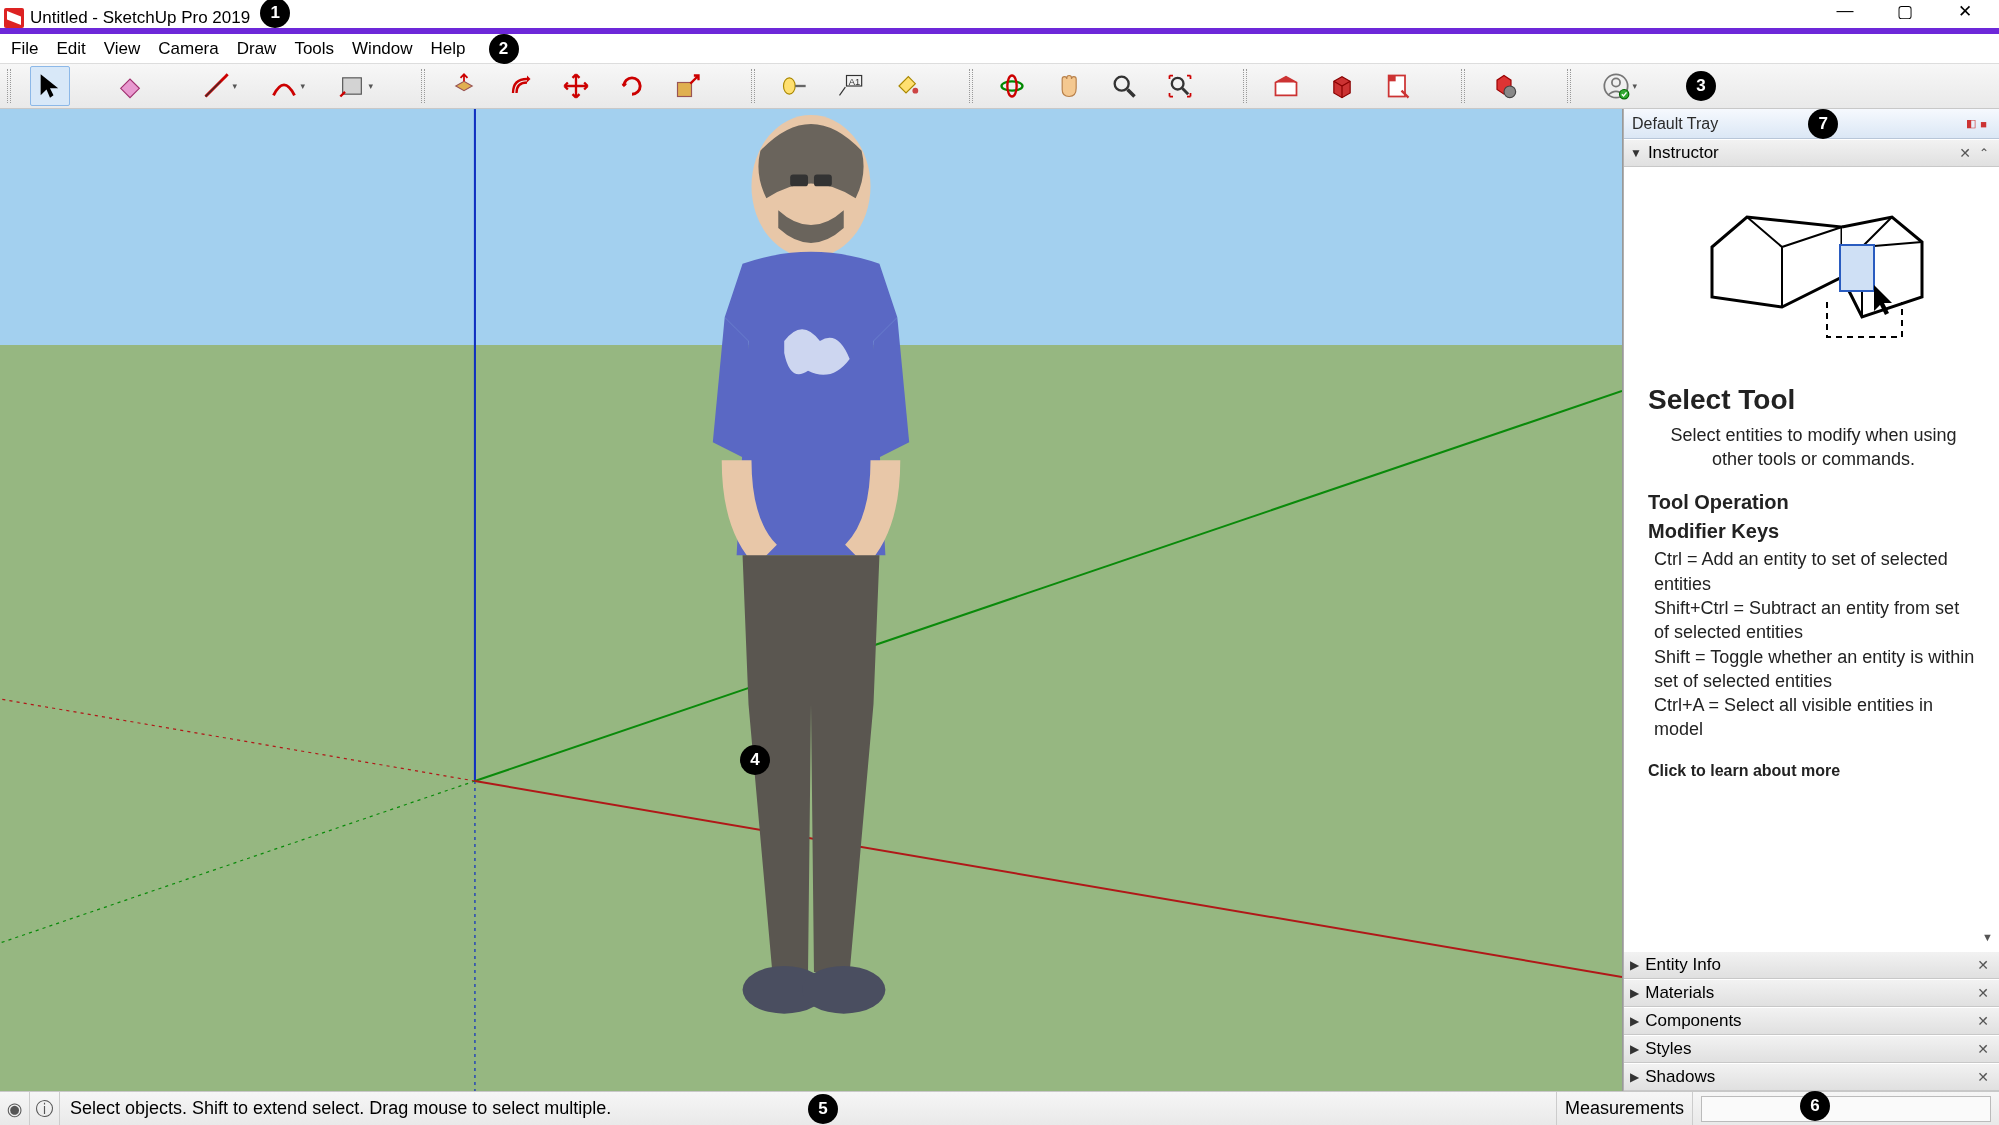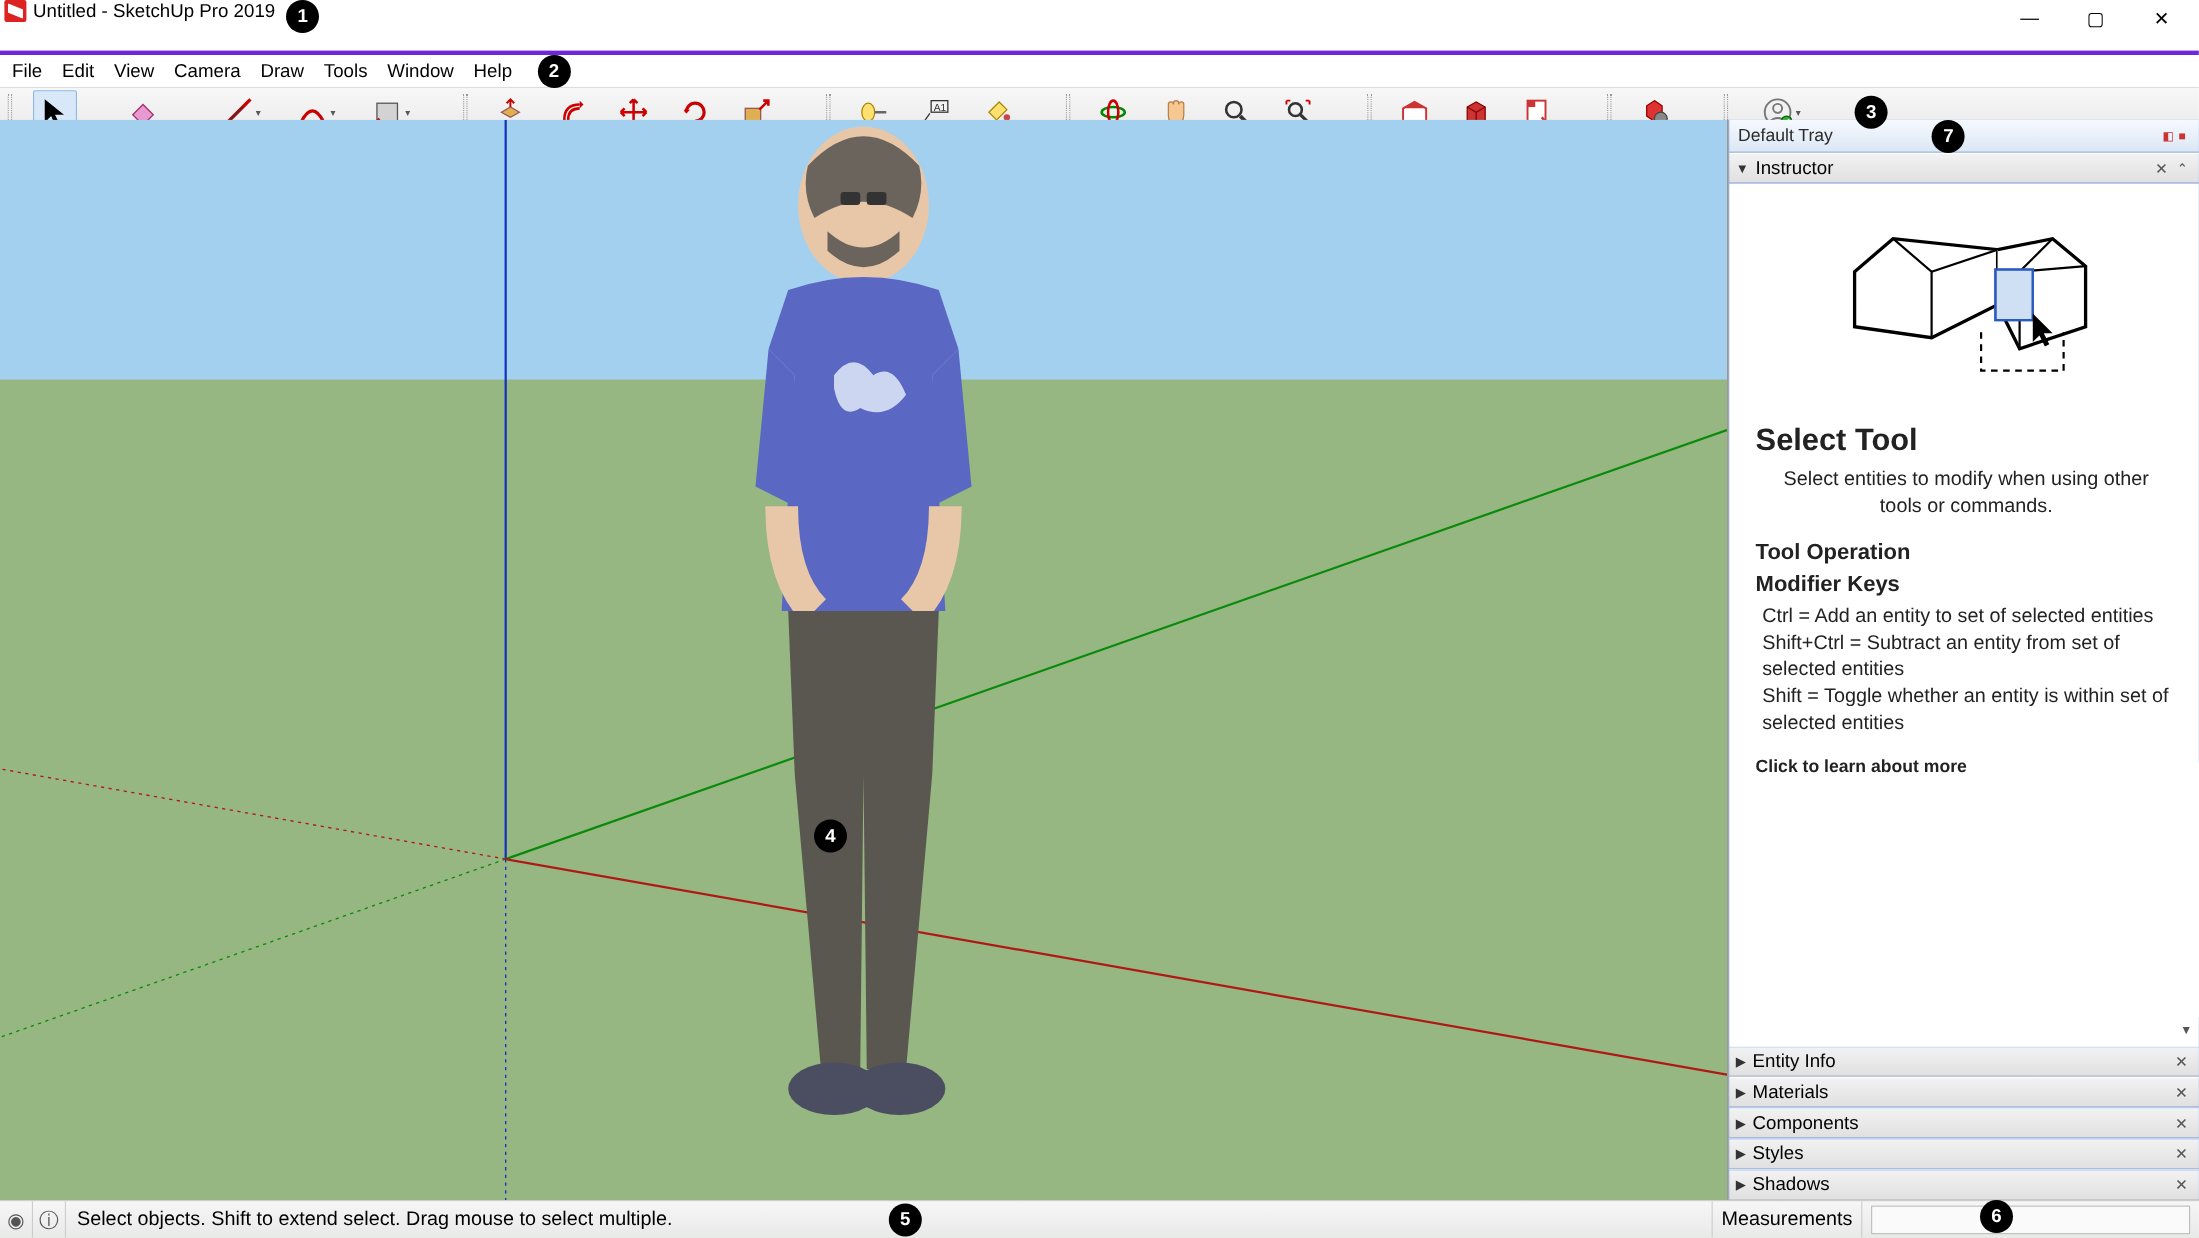--- a/index.html
+++ b/index.html
@@ -1,20 +1,20 @@
 <!DOCTYPE html>
 <html><head>
 <meta charset="utf-8">
 <style>
   * { box-sizing: border-box; margin: 0; padding: 0; font-family: "Segoe UI", Tahoma, sans-serif; }
   html,body { width:1999px; height:1125px; overflow:hidden; background:#fff; }
   body { transform-origin:0 0; }
 
   
-  .titlebar { height:50px; background:#ffffff; display:flex; align-items:flex-start; padding:0 4px; border-bottom:4px solid #6d28d9; }
+  .titlebar { height:34px; background:#ffffff; display:flex; align-items:flex-end; padding:0 4px; border-bottom:6px solid #6d28d9; }
   .titlebar .app-icon { width:20px; height:20px; background:#d22; margin-right:6px; border-radius:2px; position:relative; }
   .titlebar .app-icon::after{content:"";position:absolute;inset:3px;background:#fff;clip-path:polygon(0 0,100% 40%,100% 100%,0 60%);}
   .titlebar .title { font-size:17px; color:#000; flex:0 0 auto;}
   .titlebar .spacer { flex:1; }
   .titlebar .winbtn { width:60px; height:34px; display:flex; align-items:center; justify-content:center; font-size:17px; }
 
   
   .menubar { height:29px; background:#fff; display:flex; align-items:center; padding:0 2px; font-size:17px;}
   .menubar div { padding:2px 9px; }
 
@@ -30,21 +30,21 @@
 
   
   .badge{width:30px;height:30px;border-radius:50%;background:#000;color:#fff;display:flex;align-items:center;justify-content:center;font-size:17px;font-weight:bold;position:absolute;z-index:50;}
 
   
   .workarea{position:absolute;left:0;top:109px;right:0;bottom:34px;display:flex;}
   .viewport{flex:1;position:relative;background:linear-gradient(to bottom, #a3cef1 0%, #a3cef1 24%, #d0e9ff 24.1%, #8fb77d 24.2%, #8fb77d 100%);overflow:hidden;border-right:1px solid #999;}
   .viewport svg{position:absolute;inset:0;width:100%;height:100%;}
 
   
-  .tray{width:428px;background:#3b82f6;display:flex;flex-direction:column;border-left:1px solid #b0b0b0;}
+  .tray{width:376px;background:#6d28d9;display:flex;flex-direction:column;border-left:1px solid #b0b0b0;}
   .tray-title{height:30px;background:linear-gradient(#f6f9fe,#dbe7f5);border-bottom:1px solid #b8c6d8;display:flex;align-items:center;padding:0 8px;font-size:16px;color:#2a2a2a;}
   .tray-title .spacer{flex:1;}
   .tray-title .pin{font-size:11px;margin-right:4px;color:#c33;}
   .panel-head{height:28px;background:linear-gradient(#f2f2f2,#e0e0e0);border-top:1px solid #fff;border-bottom:1px solid #c8c8c8;display:flex;align-items:center;padding:0 6px;font-size:17px;}
   .panel-head .arrow{font-size:12px;margin-right:6px;color:#333;}
   .panel-head .spacer{flex:1;}
   .panel-head .x{font-size:14px;color:#555;padding:0 4px;}
   .panel-head .collapse{font-size:12px;color:#555;padding:0 4px;}
   .panel-body{flex:1;background:#fff;overflow-y:auto;padding:20px 24px 10px 24px;font-size:18px;color:#222;line-height:1.35;position:relative;}
   .panel-body::-webkit-scrollbar{width:18px;}
@@ -320,20 +320,21 @@
         </svg>
       </div>
       <div class="inst-title">Select Tool</div>
       <div class="inst-desc">Select entities to modify when using other tools or commands.</div>
       <div class="inst-sub">Tool Operation</div>
       <div class="inst-sub">Modifier Keys</div>
       <div class="inst-mods">
         <div>Ctrl = Add an entity to set of selected entities</div>
         <div>Shift+Ctrl = Subtract an entity from set of selected entities</div>
         <div>Shift = Toggle whether an entity is within set of selected entities</div>
+        <div>Ctrl+A = Select all visible entities in model</div>
       </div>
       <div class="inst-more">Click to learn about more</div>
       <div class="inst-more-dd">▼</div>
     </div>
 
     <div class="panel-head">
       <span class="arrow">▶</span>
       <span>Entity Info</span>
       <div class="spacer"></div>
         <span class="x">✕</span>

